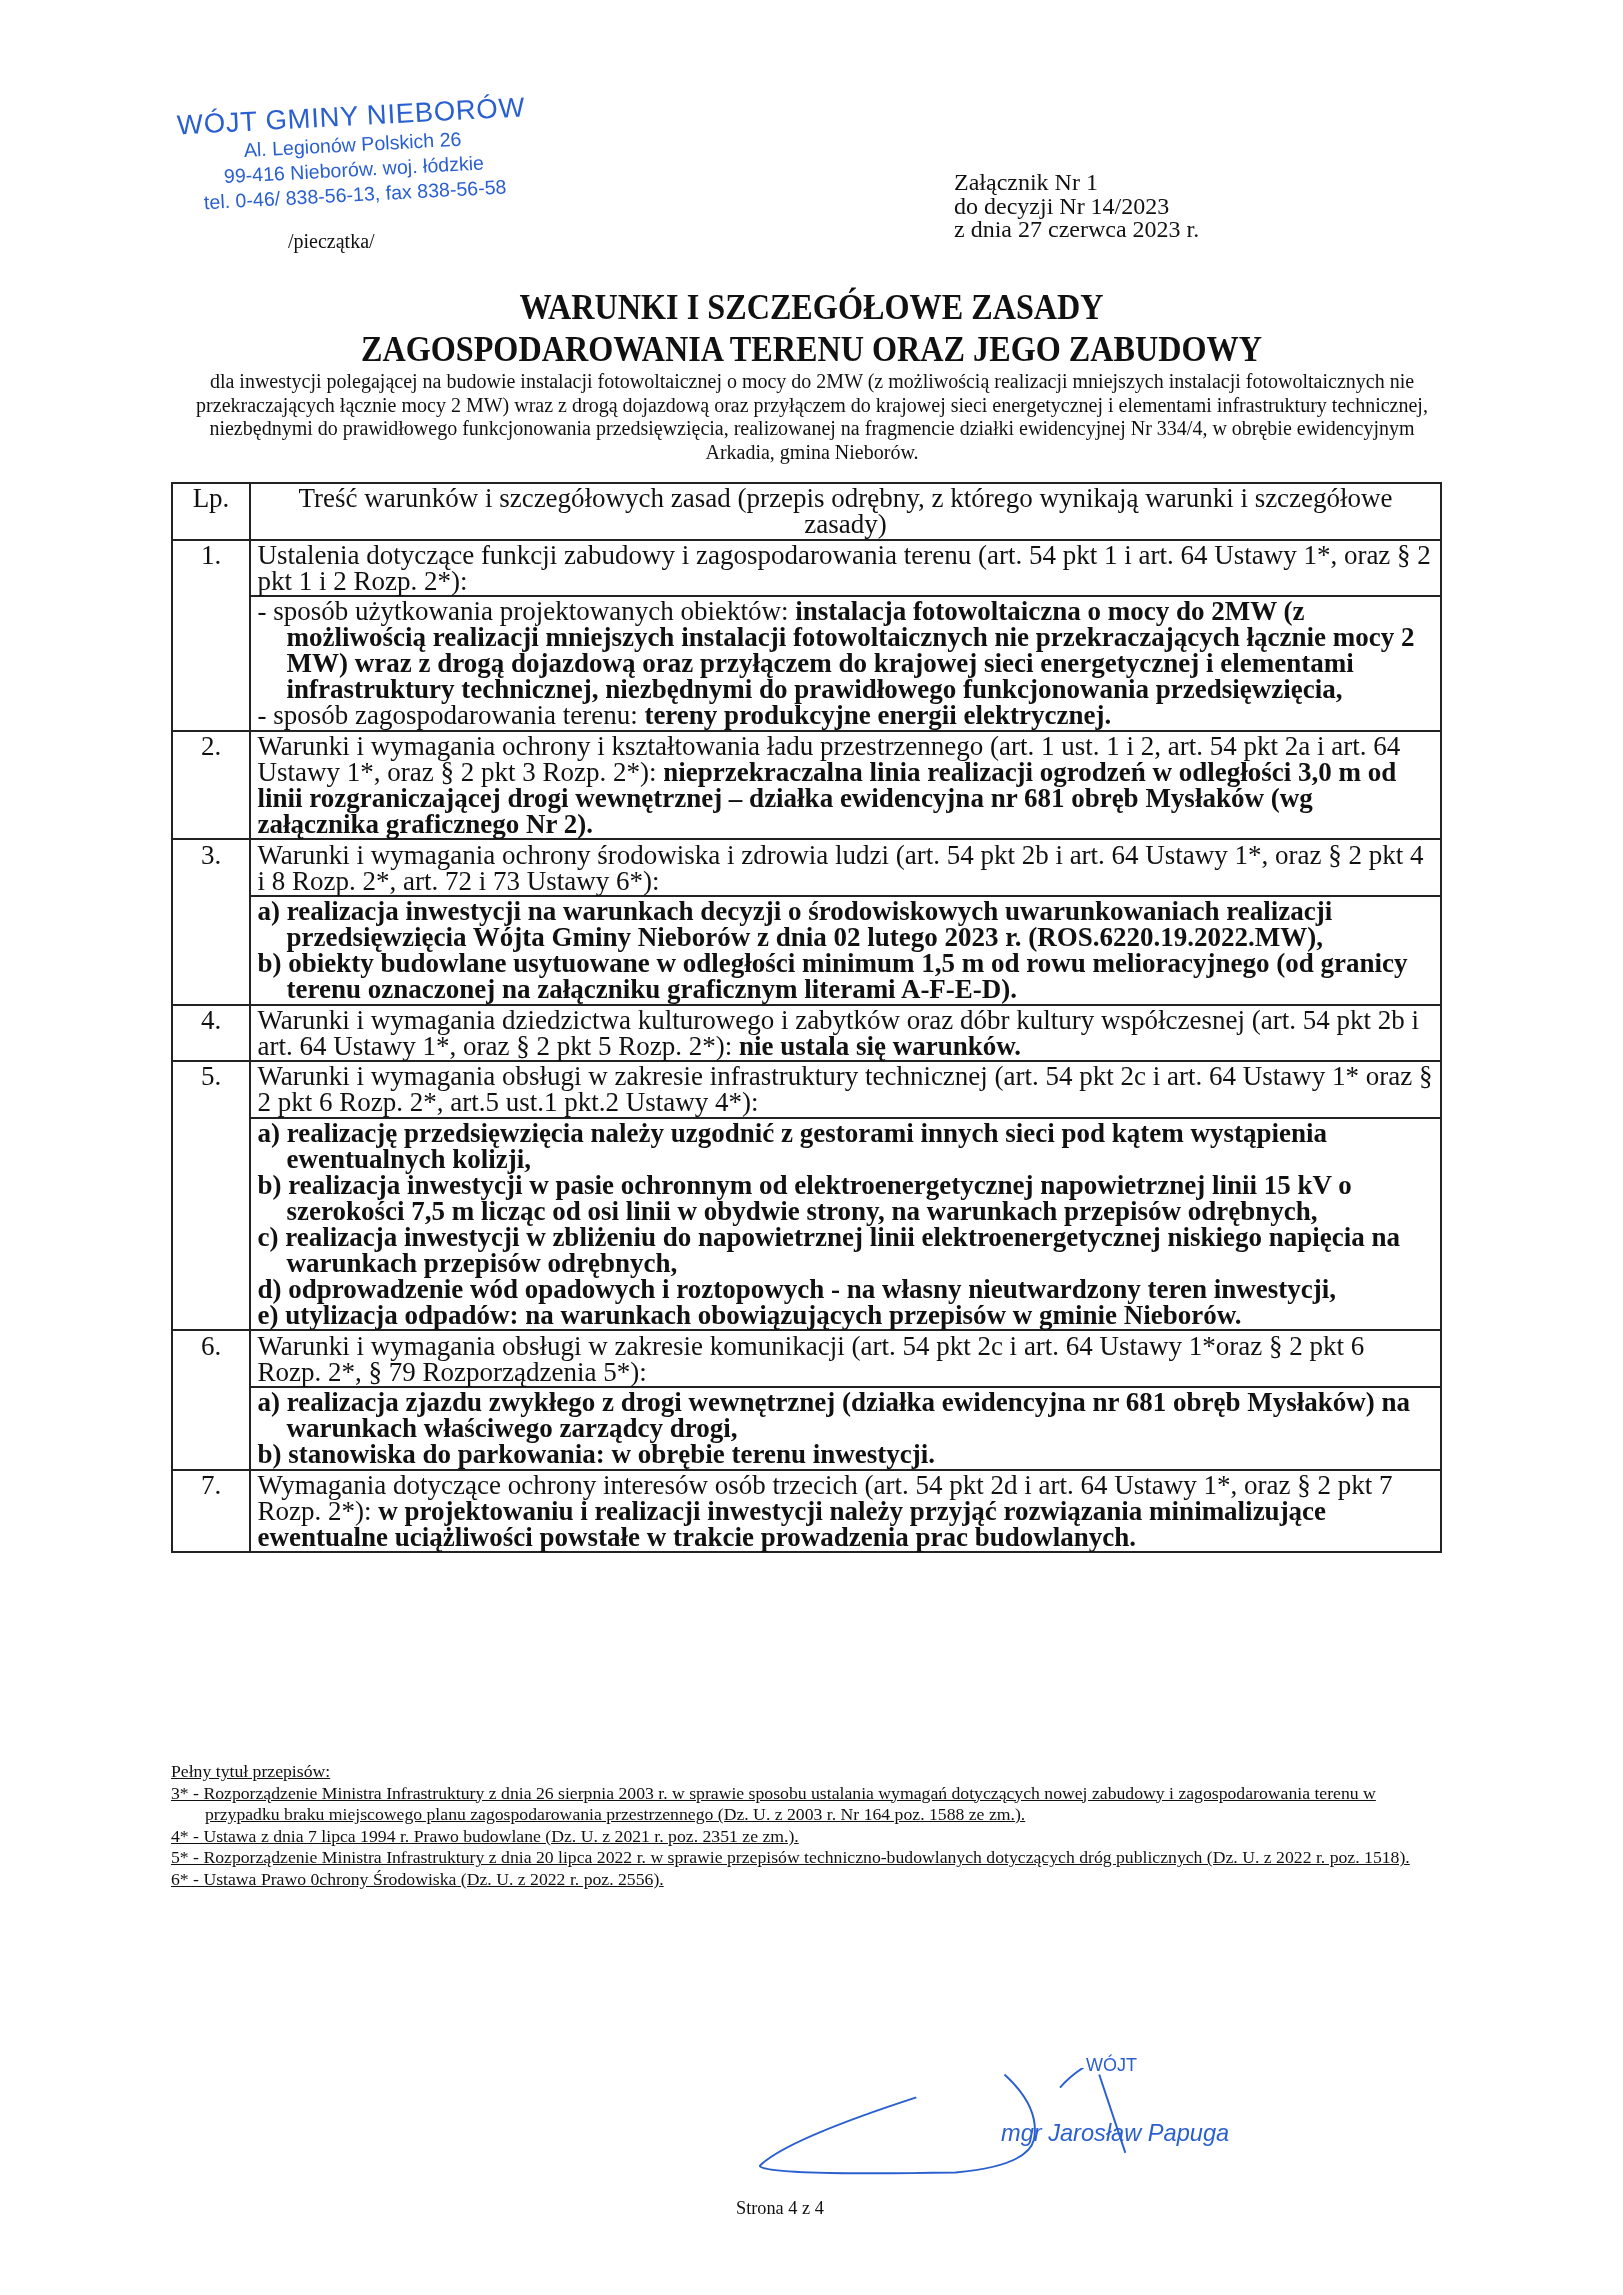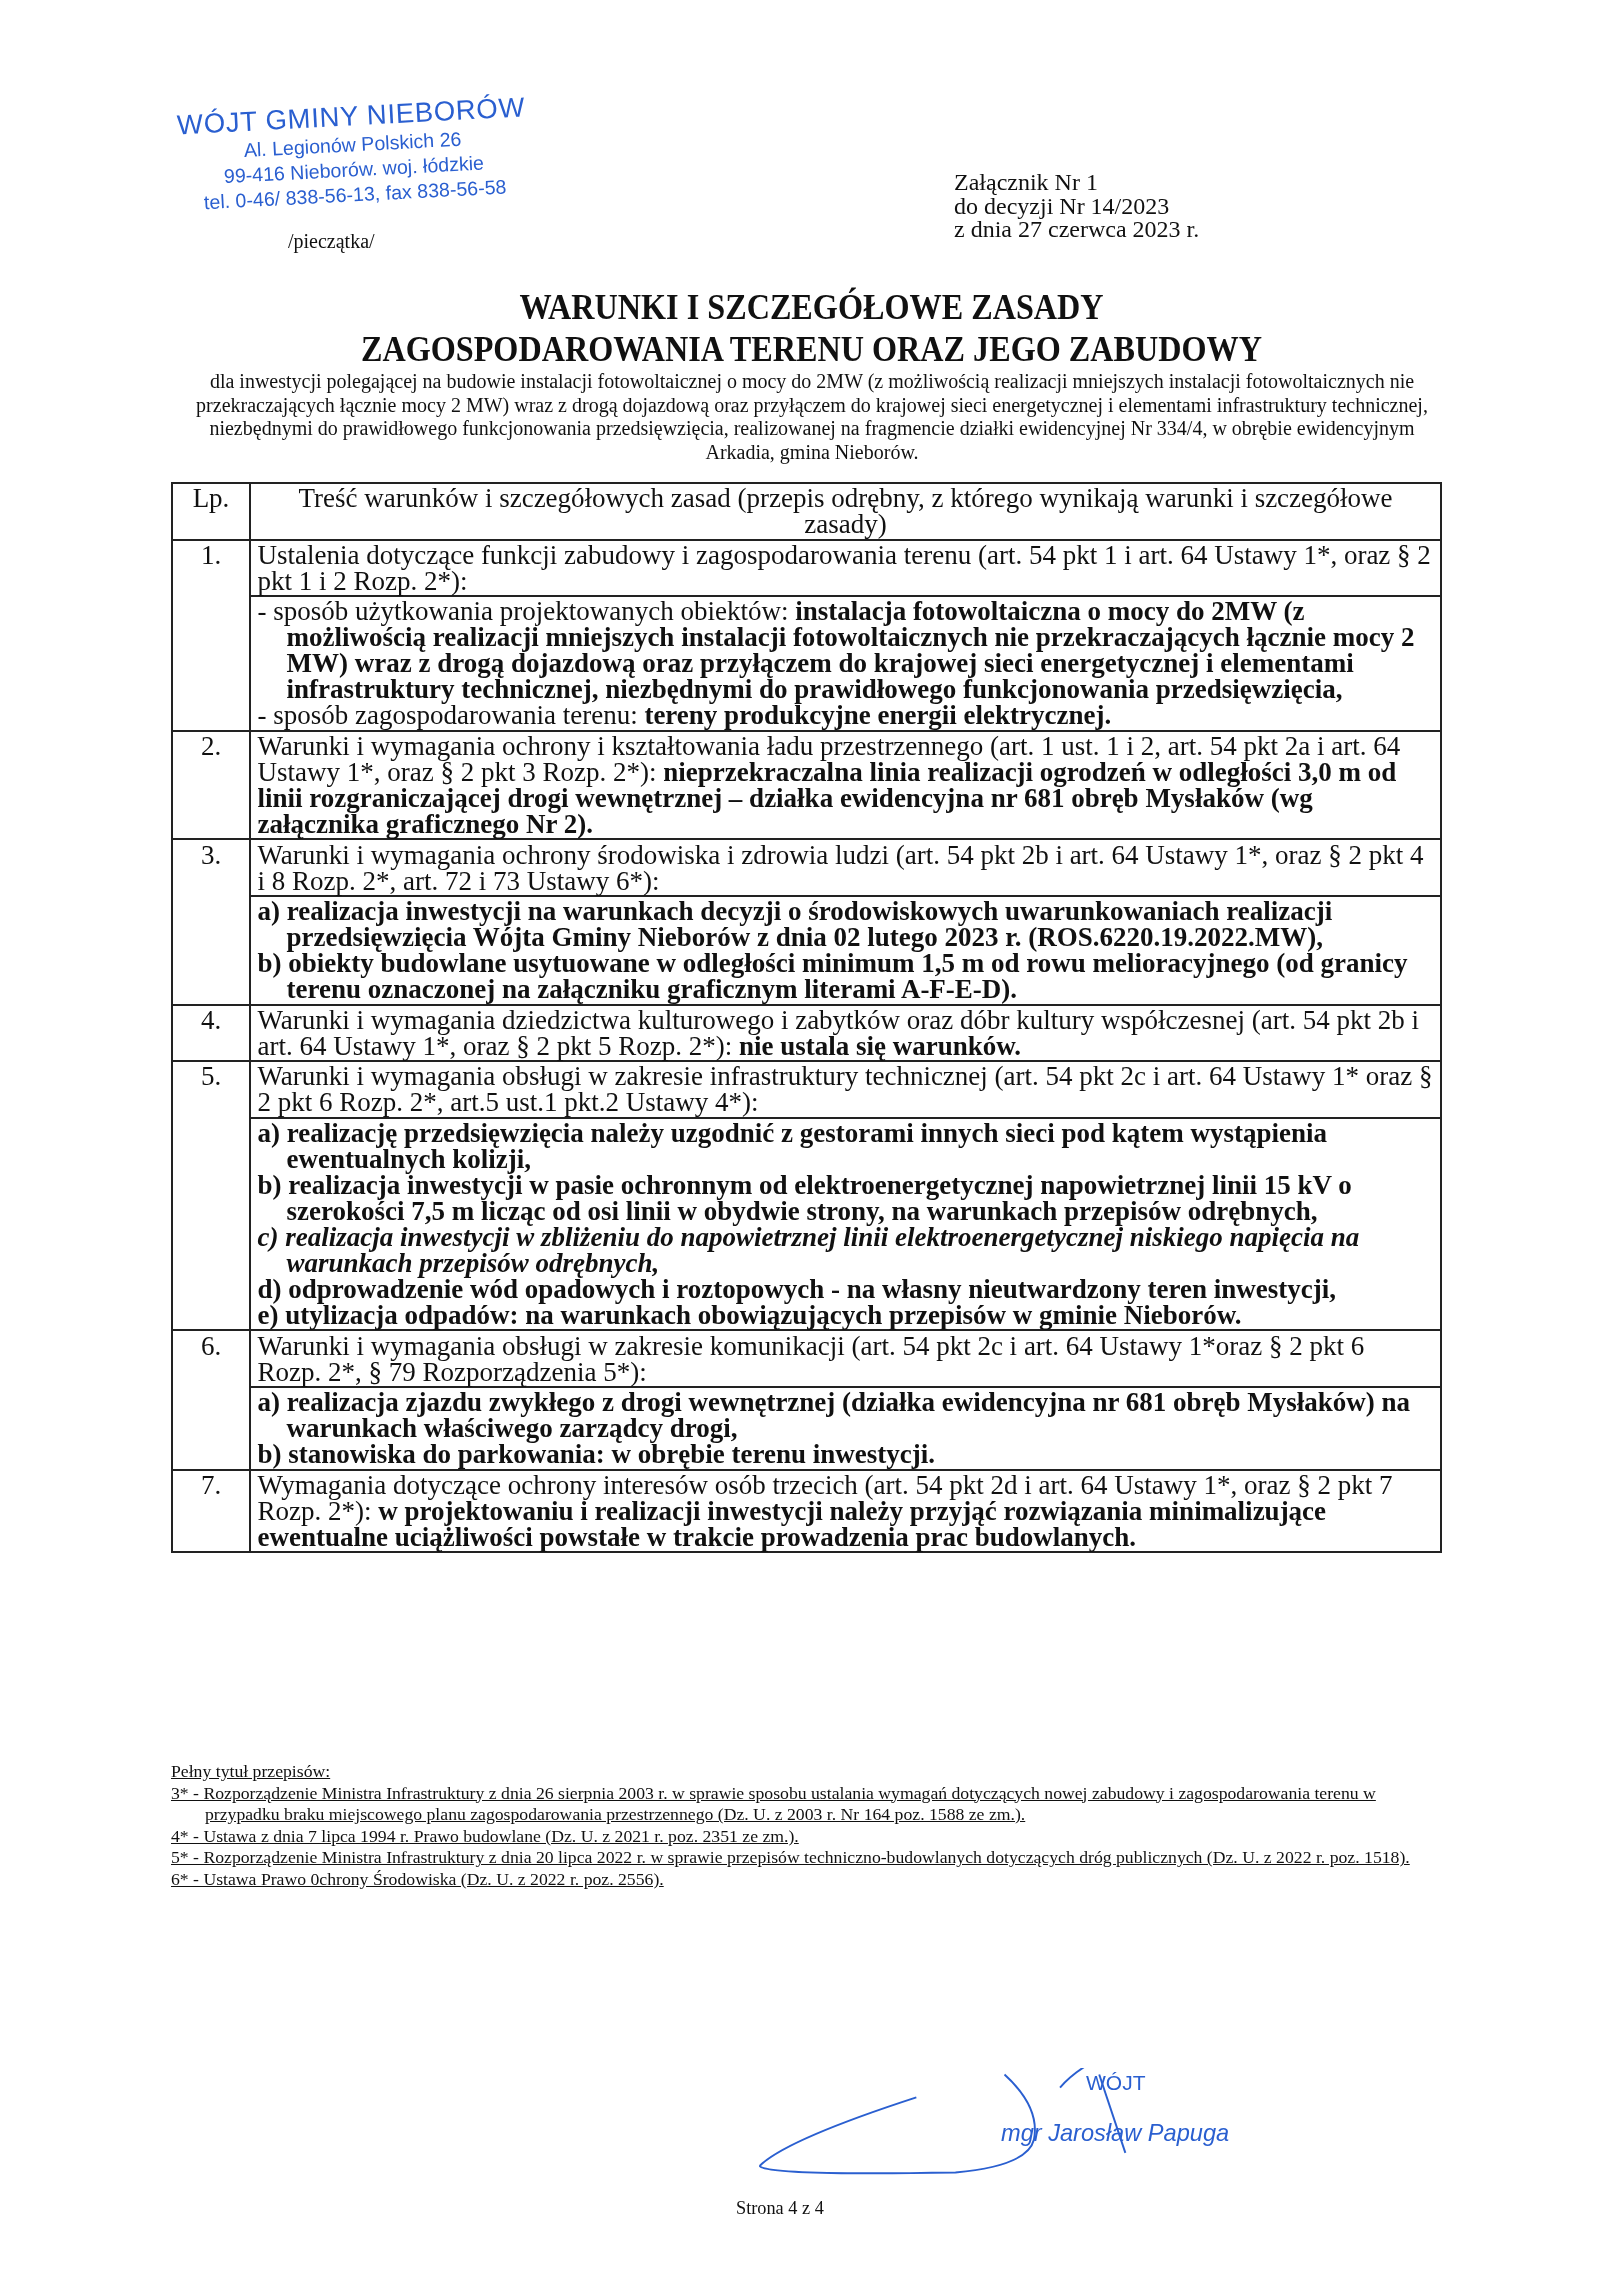--- a/index.html
+++ b/index.html
@@ -17,21 +17,21 @@
               font-size:20px; line-height:23.6px; }
   table.main { position:absolute; left:171px; top:482px; width:1271px; border-collapse:collapse;
                font-size:27px; line-height:26px; }
   table.main td { border:2px solid #222; vertical-align:top; padding:1.3px 6.5px; }
   td.lp { width:63px; text-align:center; }
   .hdr { text-align:center; }
   .b { font-weight:bold; }
   .foot { position:absolute; left:171px; top:1761px; width:1283px; font-size:17.7px; line-height:21.6px;text-decoration:underline; }
   .foot .fi { padding-left:34px; text-indent:-34px; }
   .sig { position:absolute; left:1001px; top:2055px; font-family:"Liberation Sans", sans-serif; color:#2a5fd0; }
-  .sig .w { position:absolute; left:85px; top:16px; font-size:21px; }
+  .sig .w { position:absolute; left:85px; top:0; font-size:18px; }
   .sig .n { position:absolute; left:0; top:65px; font-size:23.6px; font-style:italic; white-space:nowrap; }
   .page { position:absolute; left:736px; top:2198px; font-size:18.3px; }
   svg.scrawl { position:absolute; left:759px; top:2068px; }
 </style>
 </head>
 <body>
 
 <div class="stamp">
   <div class="s1">WÓJT GMINY NIEBORÓW</div>
   <div class="s2">Al. Legionów Polskich 26</div>
@@ -90,21 +90,21 @@
         <td><span>Warunki i wymagania dziedzictwa kulturowego i zabytków oraz dóbr kultury współczesnej (art. 54 pkt 2b i art. 64 Ustawy 1*, oraz § 2 pkt 5 Rozp. 2*): </span><span class="b">nie ustala się warunków.</span></td>
       </tr>
       <tr>
         <td class="lp" rowspan="2">5.</td>
         <td><span>Warunki i wymagania obsługi w zakresie infrastruktury technicznej (art. 54 pkt 2c i art. 64 Ustawy 1* oraz § 2 pkt 6 Rozp. 2*, art.5 ust.1 pkt.2 Ustawy 4*):</span></td>
       </tr>
       <tr>
         <td>
           <div style="padding-left: 29px; text-indent: -29px;"><span class="b">a) realizację przedsięwzięcia należy uzgodnić z gestorami innych sieci pod kątem wystąpienia ewentualnych kolizji,</span></div>
           <div style="padding-left: 29px; text-indent: -29px;"><span class="b">b) realizacja inwestycji w pasie ochronnym od elektroenergetycznej napowietrznej linii 15 kV o szerokości 7,5 m licząc od osi linii w obydwie strony, na warunkach przepisów odrębnych,</span></div>
-          <div style="padding-left: 29px; text-indent: -29px; font-style: italic;"><span class="b">c) realizacja inwestycji w zbliżeniu do napowietrznej linii elektroenergetycznej niskiego napięcia na warunkach przepisów odrębnych,</span></div>
+          <div style="padding-left: 29px; text-indent: -29px;"><span class="b">c) realizacja inwestycji w zbliżeniu do napowietrznej linii elektroenergetycznej niskiego napięcia na warunkach przepisów odrębnych,</span></div>
           <div style="padding-left: 29px; text-indent: -29px;"><span class="b">d) odprowadzenie wód opadowych i roztopowych - na własny nieutwardzony teren inwestycji,</span></div>
           <div style="padding-left: 29px; text-indent: -29px;"><span class="b">e) utylizacja odpadów: na warunkach obowiązujących przepisów w gminie Nieborów.</span></div>
         </td>
       </tr>
       <tr>
         <td class="lp" rowspan="2">6.</td>
         <td><span>Warunki i wymagania obsługi w zakresie komunikacji (art. 54 pkt 2c i art. 64 Ustawy 1*oraz § 2 pkt 6 Rozp. 2*, § 79 Rozporządzenia 5*):</span></td>
       </tr>
       <tr>
         <td>

